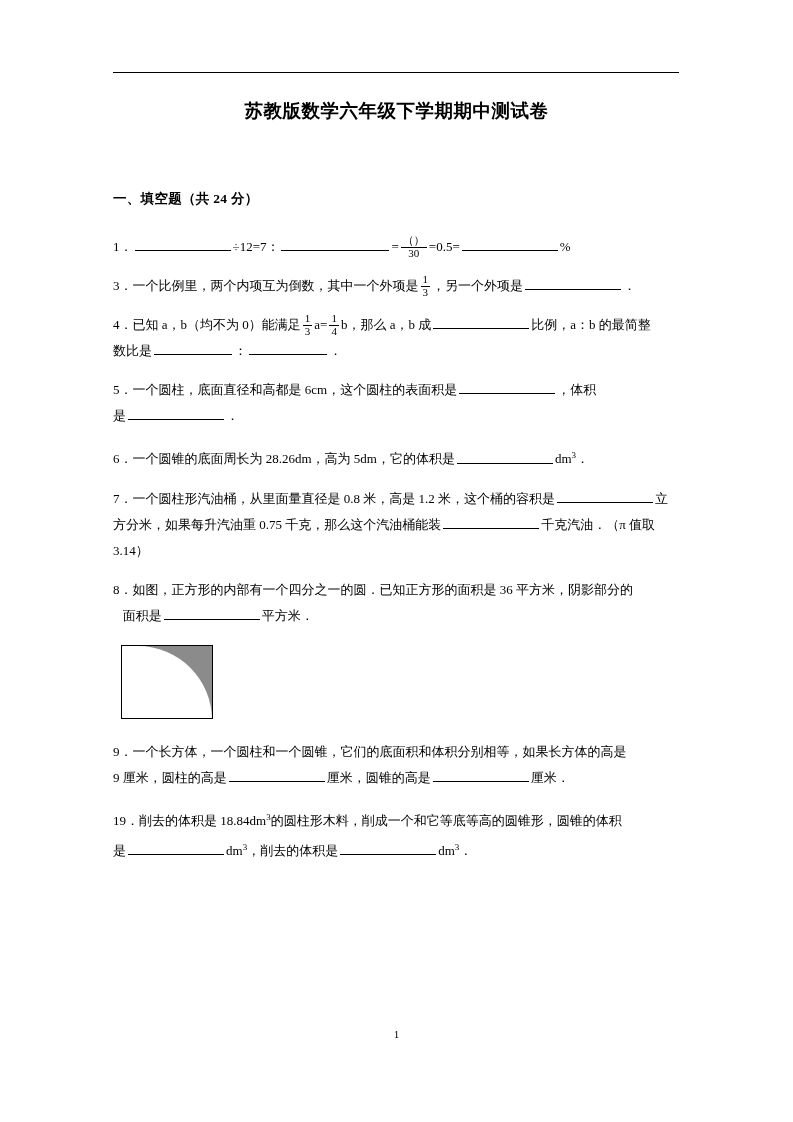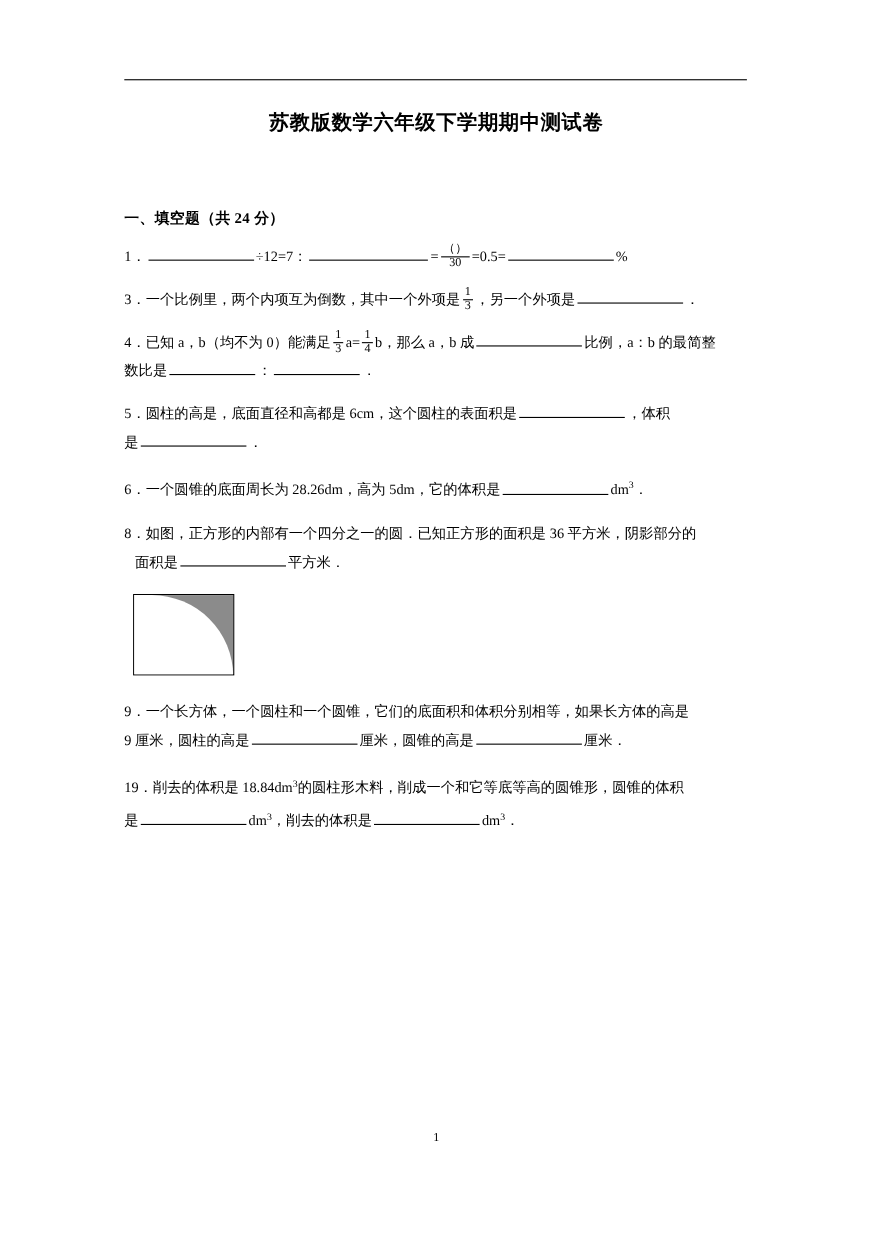--- a/index.html
+++ b/index.html
@@ -41,21 +41,21 @@
   }
   .content {
     position: absolute;
     left: 113px;
     top: 190px;
     width: 570px;
   }
   .section-head {
     font-size: 13.5px;
     font-weight: bold;
-    margin: 0 0 12px 0;
+    margin: 0 0 26px 0;
     letter-spacing: 0.3px;
   }
   .q {
     font-size: 13px;
     line-height: 26px;
     margin: 0 0 13px 0;
     text-align: left;
   }
   .q .num {
     white-space: nowrap;
@@ -153,28 +153,33 @@
     <div class="q">
       <span class="num">3．</span><span>一个比例里，两个内项互为倒数，其中一个外项是</span><span class="frac"><span class="nume">1</span><span class="deno">3</span></span><span>，另一个外项是</span><span class="blank b-long"></span><span>．</span>
     </div>
 
     <div class="q">
       <span class="num">4．</span><span>已知 a，b（均不为 0）能满足</span><span class="frac"><span class="nume">1</span><span class="deno">3</span></span><span>a=</span><span class="frac"><span class="nume">1</span><span class="deno">4</span></span><span>b，那么 a，b 成</span><span class="blank b-long"></span><span>比例，a：b 的最简整</span><br>
       <span>数比是</span><span class="blank b-med"></span><span>：</span><span class="blank b-med"></span><span>．</span>
     </div>
 
     <div class="q">
-      <span class="num">5．</span><span>圆柱的高是，底面直径和高都是 6cm，这个圆柱的表面积是</span><span class="blank b-long"></span><span>，体积</span><br>
+      <span class="num">5．</span><span>一个圆柱，底面直径和高都是 6cm，这个圆柱的表面积是</span><span class="blank b-long"></span><span>，体积</span><br>
       <span>是</span><span class="blank b-long"></span><span>．</span>
     </div>
 
     <div class="q">
       <span class="num">6．</span><span>一个圆锥的底面周长为 28.26dm，高为 5dm，它的体积是</span><span class="blank b-long"></span><span>dm</span><sup class="exp">3</sup><span>．</span>
     </div>
 
+    <div class="q">
+      <span class="num">7．</span><span>一个圆柱形汽油桶，从里面量直径是 0.8 米，高是 1.2 米，这个桶的容积是</span><span class="blank b-long"></span><span>立</span><br>
+      <span>方分米，如果每升汽油重 0.75 千克，那么这个汽油桶能装</span><span class="blank b-long"></span><span>千克汽油．（π 值取</span><br>
+      <span>3.14）</span>
+    </div>
 
     <div class="q">
       <span class="num">8．</span><span>如图，正方形的内部有一个四分之一的圆．已知正方形的面积是 36 平方米，阴影部分的</span><br>
       &nbsp;&nbsp;&nbsp;<span>面积是</span><span class="blank b-long"></span><span>平方米．</span>
     </div>
 
     <div class="fig">
       <div class="square-fig">
         <div class="shade"></div>
         <div class="cut"></div>

